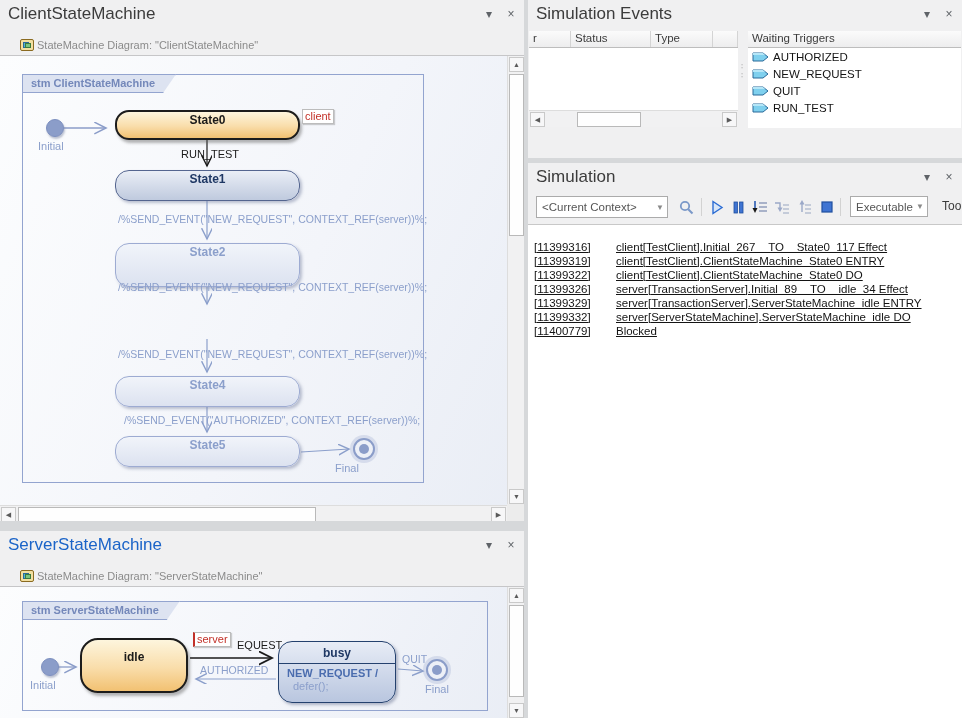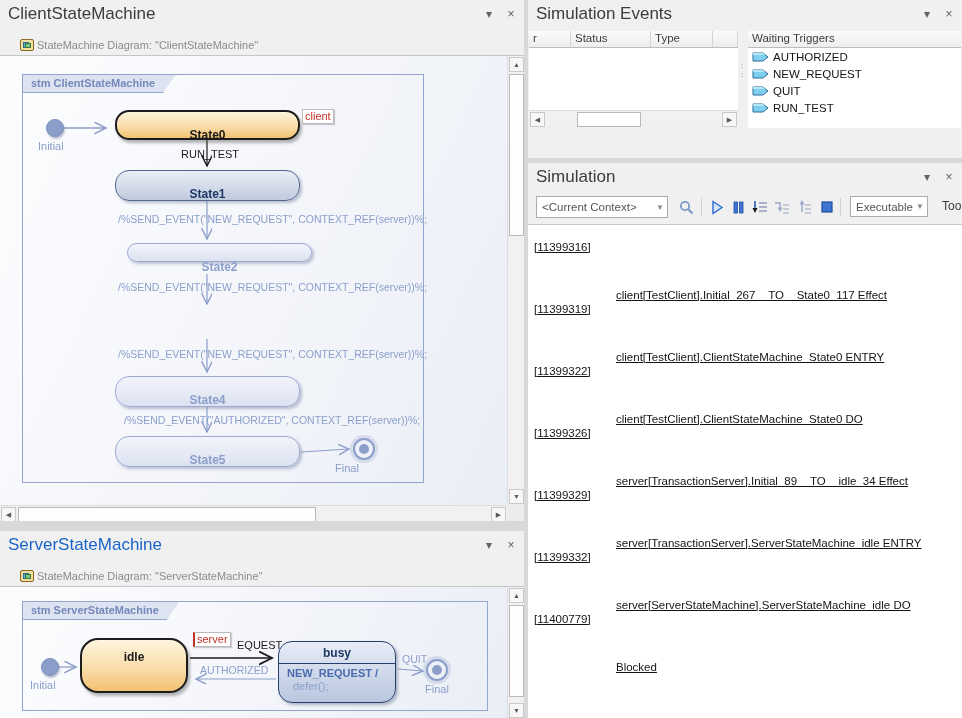--- a/index.html
+++ b/index.html
@@ -27,21 +27,21 @@
   .scroll-corner { position:absolute; right:0; bottom:0; width:17px; height:17px; background:#ececec; }
 
   
   .frame { position:absolute; border:1px solid #93a4cf; }
   .frame-tab { position:absolute; background:#dde3f1; border:1px solid #93a4cf; clip-path:polygon(0 0,100% 0,calc(100% - 13px) 100%,0 100%); font-weight:bold; font-size:11px; color:#7488ba; padding:2px 20px 3px 8px; white-space:nowrap; }
 
   .state { position:absolute; border-radius:14px; text-align:center; font-weight:bold; font-size:12px; box-shadow:2px 2px 3px rgba(125,135,165,.5); }
   .state.active { background:linear-gradient(180deg,#fdf5dd 0%,#f9ddaa 55%,#f2c172 100%); border:2px solid #1c1c1c; color:#1a1a1a; box-shadow:2px 3px 3px rgba(90,90,90,.45); }
   .state.visited { background:linear-gradient(180deg,#eaeef6 0%,#bfcade 100%); border:1px solid #54658f; color:#1f3864; }
   .state.future { background:linear-gradient(180deg,#f1f4fa 0%,#dce2f0 100%); border:1px solid #9dabd2; color:#8b9fcb; }
-  .state .lbl { display:block; padding-top:16px; }
+  .state .lbl { display:block; padding-top:1px; }
 
   .node-initial { position:absolute; width:18px; height:18px; border-radius:50%; background:#8b9dc9; border:1px solid #7d90c0; box-shadow:1px 2px 2px rgba(125,135,165,.5); }
   .node-final { position:absolute; width:22px; height:22px; border-radius:50%; border:2px solid #8b9dc9; background:#edf0f7; display:flex; align-items:center; justify-content:center; box-shadow:0 0 0 3px rgba(139,157,201,.25); }
   .node-final .dot { width:10px; height:10px; border-radius:50%; background:#8b9dc9; }
 
   .dlabel { position:absolute; color:#8b9fcb; font-size:11px; white-space:nowrap; }
   .trans-label { position:absolute; color:#8b9fcb; font-size:10.5px; white-space:nowrap; }
   .trans-label.dark { color:#1a1a1a; font-size:11px; }
   .tag-box { position:absolute; background:#ffffff; border:1px solid #bcbcbc; color:#c23028; font-size:11px; padding:0 2px 1px 2px; box-shadow:1px 1px 1px rgba(120,120,120,.35); white-space:nowrap; }
 
@@ -63,21 +63,21 @@
   .grid-header { position:absolute; background:linear-gradient(#fbfbfb,#ededee); border-bottom:1px solid #bdbdbd; display:flex; font-size:11.5px; color:#3c3c3c; }
   .grid-col { border-right:1px solid #d4d4d4; padding:1px 0 0 4px; }
   .white-box { position:absolute; background:#ffffff; }
   .trigger-row { display:flex; align-items:center; gap:4px; height:17px; padding-left:4px; font-size:11.5px; color:#141414; }
   .splitter-dots { position:absolute; color:#9a9a9a; font-size:8px; letter-spacing:1px; }
 
   
   .log-area { position:absolute; background:#ffffff; border-top:1px solid #c8c8c8; font-size:11.5px; color:#141414; }
   .log-row { display:flex; line-height:14px; padding-left:6px;text-decoration:underline; }
   .log-id { width:74px; flex:0 0 auto; }
-  .log-text { margin-left:8px; white-space:nowrap;margin-top:48px; }
+  .log-text { margin-left:8px; white-space:nowrap; }
 
   svg { position:absolute; left:0; top:0; overflow:visible; }
   .lightning { display:block; }
 </style>
 </head>
 <body>
 
 <div class="panel" style="left:0; top:0; width:524px; height:521px;">
   <div class="panel-header">
     <div class="panel-title">ClientStateMachine</div>
@@ -126,21 +126,21 @@
     <div class="tag-box" style="left:302px; top:53px;">client</div>
 
     <div class="trans-label dark" style="left:181px; top:92px;">RUN_TEST</div>
 
     <div class="state visited" style="left:115px; top:114px; width:185px; height:31px;">
       <span class="lbl">State1</span>
     </div>
 
     <div class="trans-label" style="left:118px; top:157px;">/%SEND_EVENT("NEW_REQUEST", CONTEXT_REF(server))%;</div>
 
-    <div class="state future" style="left:127px; top:187px; width:185px; height:19px;">
+    <div class="state future" style="left:115px; top:187px; width:185px; height:44px;">
       <span class="lbl">State2</span>
     </div>
 
     <div class="trans-label" style="left:118px; top:225px;">/%SEND_EVENT("NEW_REQUEST", CONTEXT_REF(server))%;</div>
 
 
     <div class="trans-label" style="left:118px; top:292px;">/%SEND_EVENT("NEW_REQUEST", CONTEXT_REF(server))%;</div>
 
     <div class="state future" style="left:115px; top:320px; width:185px; height:31px;">
       <span class="lbl">State4</span>

